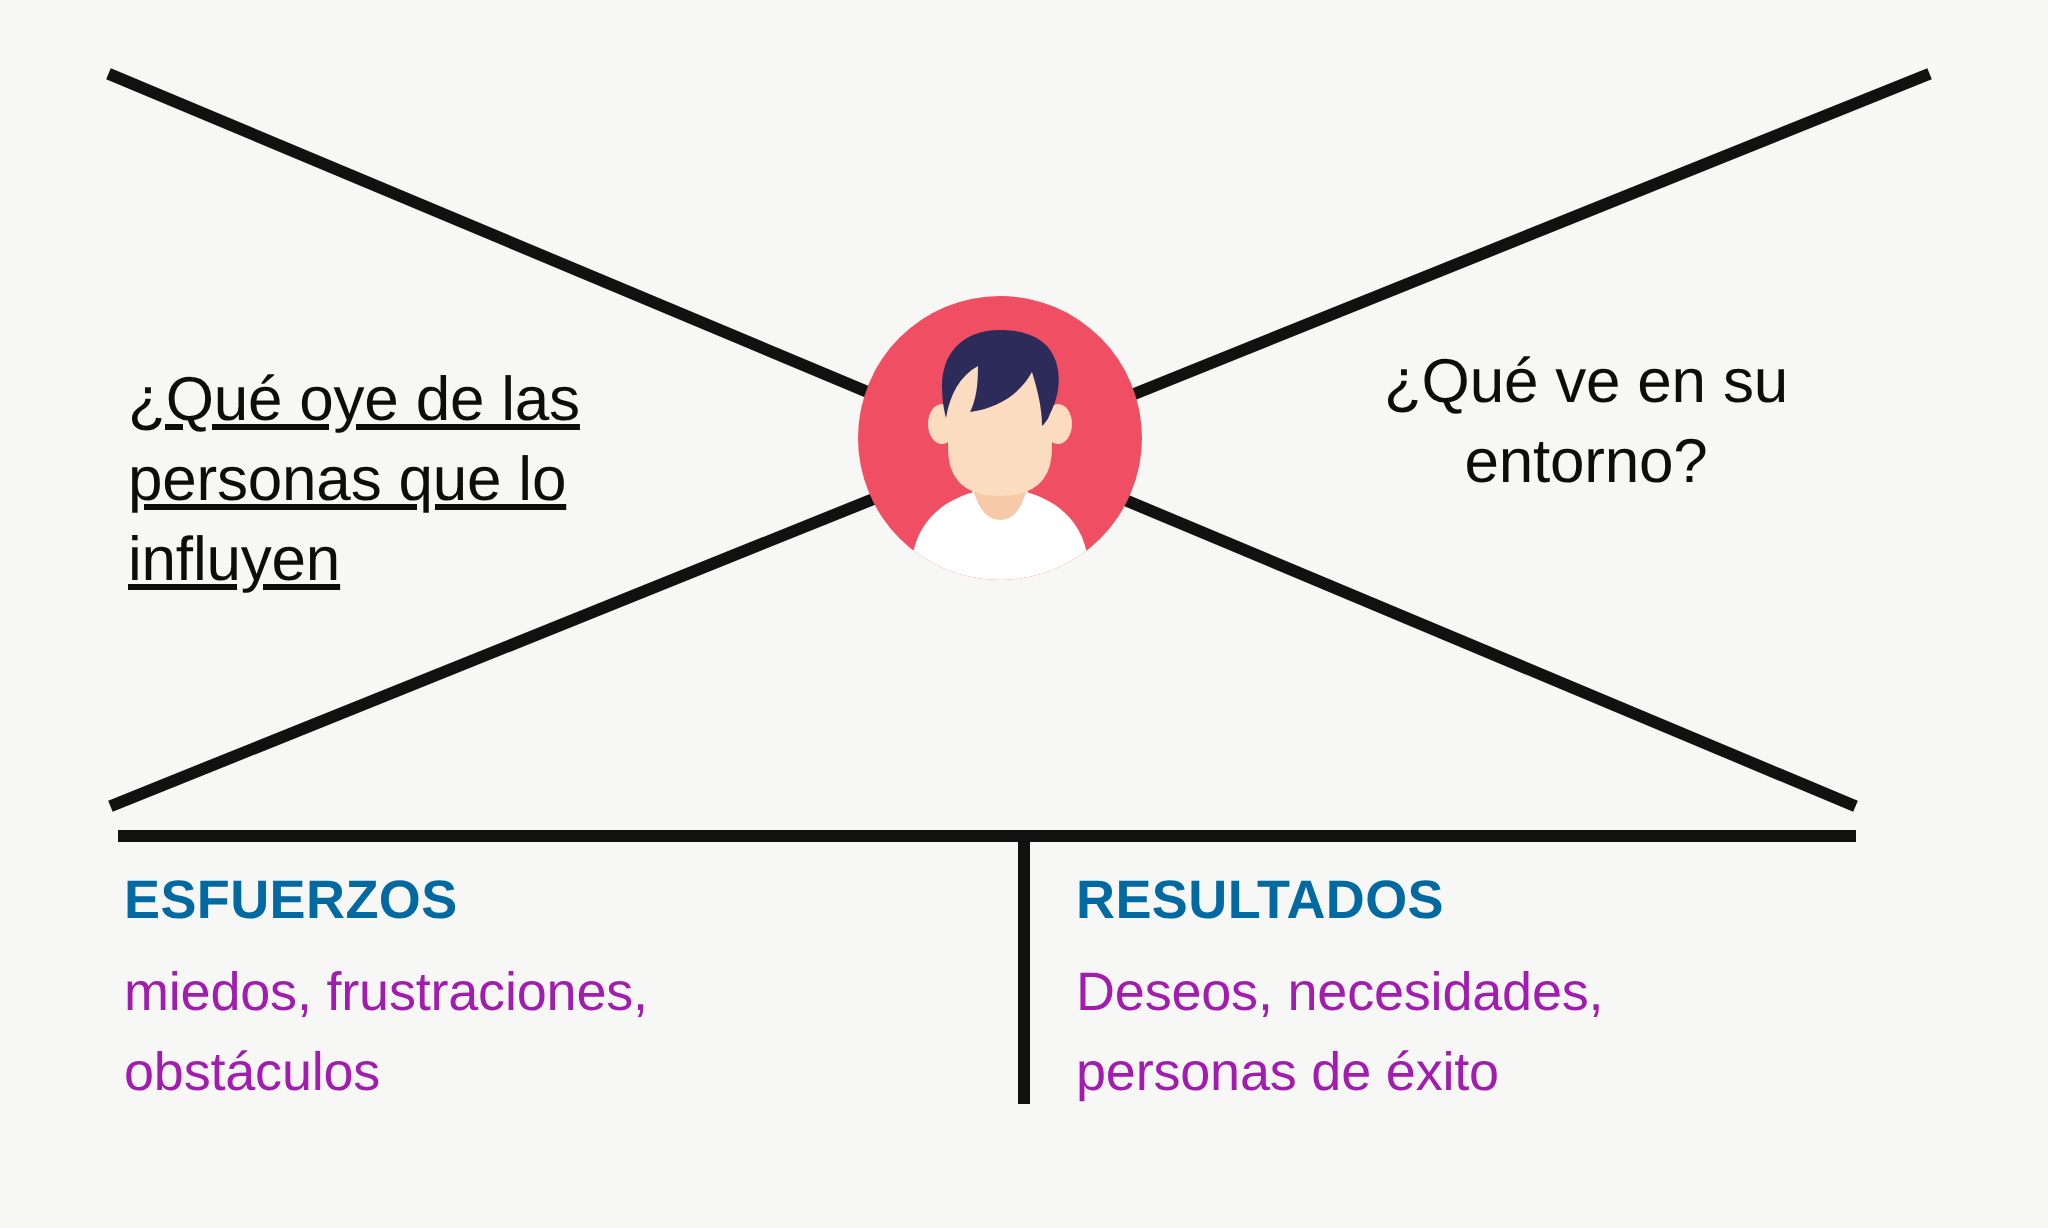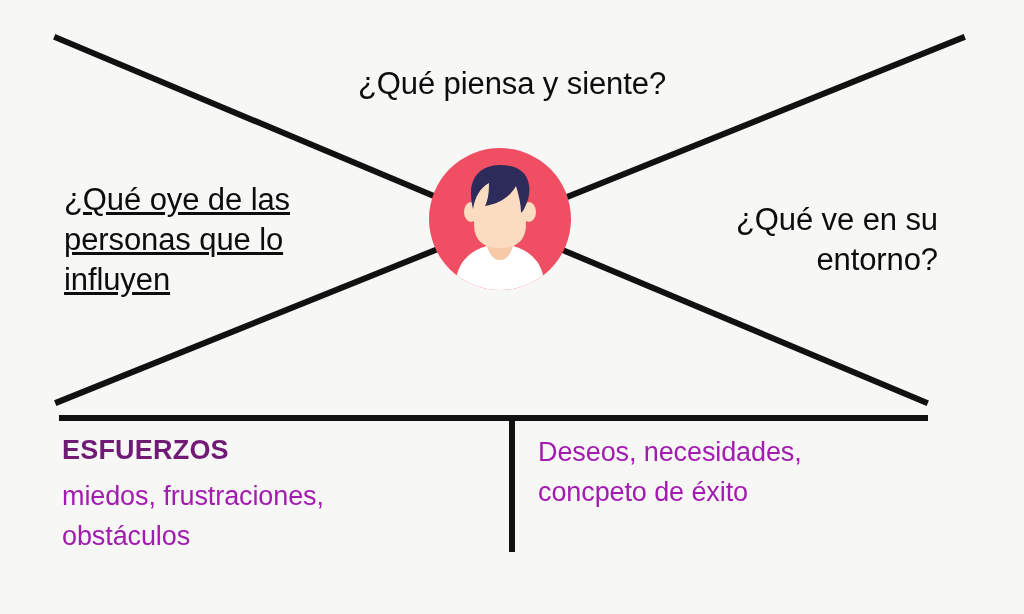--- a/index.html
+++ b/index.html
@@ -43,39 +43,39 @@
   }
   #q-hear {
     left: 64px;
     top: 180px;
     width: 320px;
     text-align: left;
     text-decoration: underline;
   }
   #q-see {
     left: 648px;
-    top: 200px;
+    top: 171px;
     width: 290px;
-    text-align: right;
+    text-align: center;
   }
   #q-say {
     left: 262px;
     top: 339px;
     width: 500px;
     text-align: center;
   }
   .quad {
     position: absolute;
     top: 432px;
     width: 420px;
   }
   #quad-left { left: 62px; }
   #quad-right { left: 538px; }
   .quad-title {
-    color: #701a75;
+    color: #0369a1;
     font-size: 27px;
     line-height: 36px;
     font-weight: 700;
     letter-spacing: 0.2px;
     margin-bottom: 8px;
   }
   .quad-body {
     color: #a21caf;
     font-size: 27px;
     line-height: 40px;
@@ -114,34 +114,34 @@
       <path d="M57 92 h28 v26 q0 10 -14 10 q-14 0 -14 -10 z" fill="#f6c9a9"></path>
       <path d="M71 108 c-6 0 -11 -4 -13 -10 c-18 5 -29 17 -31 34 c-1 9 -1 16 -1 20 h90 c0 -4 0 -11 -1 -20 c-2 -17 -13 -29 -31 -34 c-2 6 -7 10 -13 10 z" fill="#ffffff"></path>
       <path d="M58 98 q13 16 26 0 q-4 14 -13 14 q-9 0 -13 -14 z" fill="#f6c9a9"></path>
       <ellipse cx="42" cy="64" rx="7" ry="10" fill="#fbdcc0"></ellipse>
       <ellipse cx="100" cy="64" rx="7" ry="10" fill="#fbdcc0"></ellipse>
       <path d="M45 46 q0 -24 26 -24 q26 0 26 24 l0 30 q0 24 -26 24 q-26 0 -26 -24 z" fill="#fbdcc0"></path>
       <path d="M71 17 c-19 0 -29 12 -29 28 c0 7 1 12 2 16 c2 -12 7 -21 16 -26 c0 10 -1 17 -4 23 c14 -2 25 -9 31 -20 c3 10 5 18 5 27 c1 -1 3 -3 4 -6 c4 -8 5 -15 4 -22 c-2 -13 -12 -20 -29 -20 z" fill="#2d2b5a"></path>
     </g>
   </svg>
 
-  <div class="qtext" id="q-think">¿Qué piensa y siente?</div>
 
   <div class="qtext" id="q-hear">¿Qué oye de las
 personas que lo
 influyen</div>
 
   <div class="qtext" id="q-see">¿Qué ve en su
 entorno?</div>
 
 
   <div class="quad" id="quad-left">
     <div class="quad-title">ESFUERZOS</div>
     <div class="quad-body">miedos, frustraciones,
 obstáculos</div>
   </div>
 
   <div class="quad" id="quad-right">
+    <div class="quad-title">RESULTADOS</div>
     <div class="quad-body">Deseos, necesidades,
-concpeto de éxito</div>
+personas de éxito</div>
   </div>
 
 </div>
 
 </body></html>

